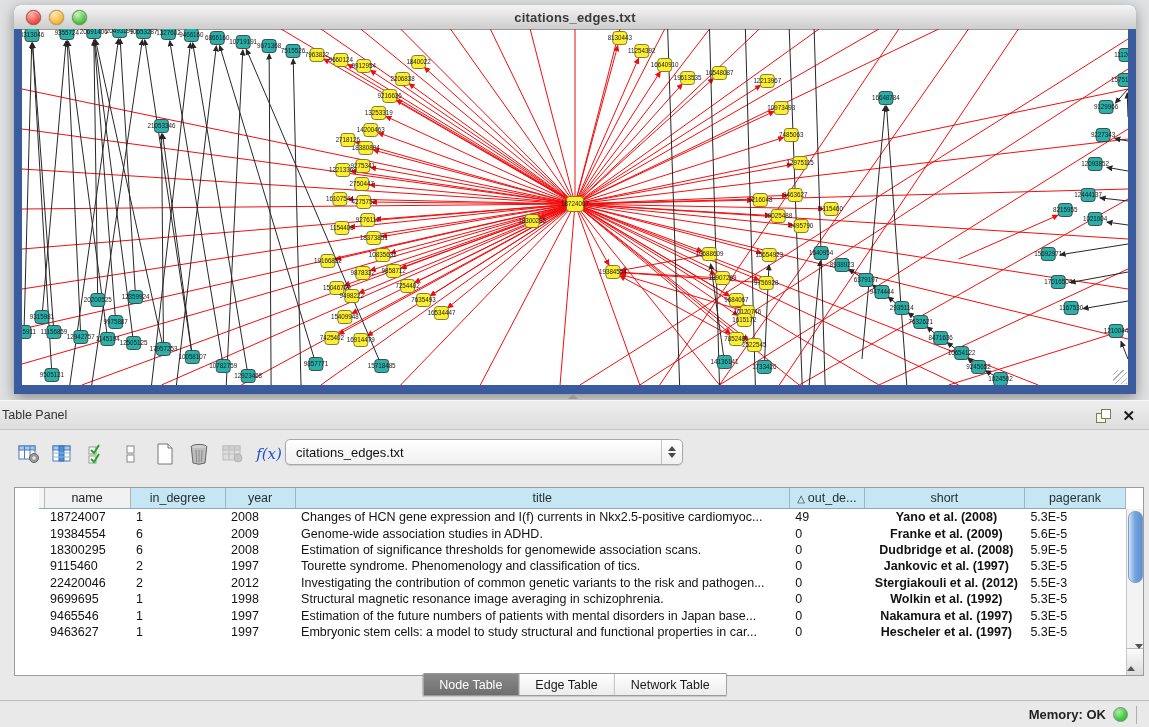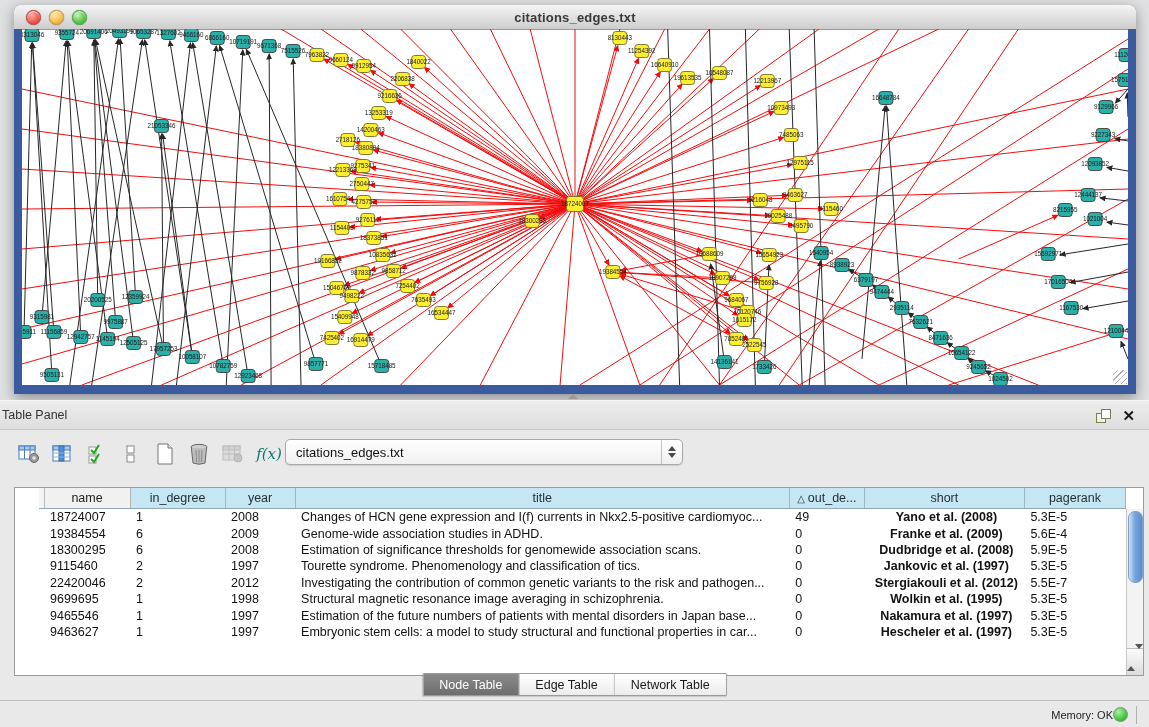--- a/index.html
+++ b/index.html
@@ -36,21 +36,21 @@
   .panel-header-icons{margin-left:auto;display:flex;align-items:center;gap:12px;padding-right:14px;}
   .float-icon{width:14px;height:13px;position:relative;display:inline-block;cursor:pointer;}
   .float-icon .sq1{position:absolute;left:0;top:4px;width:8px;height:8px;border:1.5px solid #7d7d52;background:#f4f4ea;}
   .float-icon .sq2{position:absolute;left:5px;top:0;width:8px;height:8px;border:1.5px solid #7d7d52;background:#fff;}
   .close-icon{font-size:15px;font-weight:bold;color:#1c1c1c;line-height:1;cursor:pointer;}
 
   .panel-toolbar{position:absolute;left:16px;top:38px;height:32px;display:flex;align-items:center;}
   .tbtn{width:26px;height:26px;margin-right:8px;display:flex;align-items:center;justify-content:center;
     background:transparent;border:none;padding:0;cursor:pointer;}
   .tbtn.disabled{opacity:.45;}
-  .fx-btn{font-family:"DejaVu Serif",serif;font-style:italic;font-size:15px;color:#0f766e;width:30px;}
+  .fx-btn{font-family:"DejaVu Serif",serif;font-style:italic;font-size:15px;color:#1d4ed8;width:30px;}
   .combo{position:absolute;left:269px;top:1px;width:396px;height:24px;background:linear-gradient(#ffffff,#f0f0f0);
     border:1px solid #a8a8a8;border-radius:5px;display:flex;align-items:center;box-shadow:0 1px 1px rgba(0,0,0,.12);cursor:pointer;}
   .combo .val{font-size:13px;color:#111;padding-left:10px;flex:1;}
   .combo .spin{width:20px;align-self:stretch;border-left:1px solid #c2c2c2;display:flex;flex-direction:column;
     align-items:center;justify-content:center;gap:2px;}
   .arr-up{width:0;height:0;border-left:4px solid transparent;border-right:4px solid transparent;border-bottom:5px solid #4a4a4a;}
   .arr-dn{width:0;height:0;border-left:4px solid transparent;border-right:4px solid transparent;border-top:5px solid #4a4a4a;}
 
   .table-wrap{position:absolute;left:14px;top:87px;width:1104px;height:187px;background:#fff;border:1px solid #9b9b9b;overflow:hidden;padding-left:24px;}
   table.grid{border-collapse:collapse;table-layout:fixed;width:1087px;}
@@ -71,21 +71,21 @@
   .seg-tabs{position:absolute;top:273px;left:50%;transform:translateX(-50%);display:flex;height:21px;
     border:1px solid #9a9a9a;border-radius:1px;overflow:hidden;background:#fff;box-shadow:0 1px 1px rgba(0,0,0,.15);text-align:right;}
   .seg{font-size:12.5px;color:#1a1a1a;padding:0 16px;display:flex;align-items:center;background:linear-gradient(#ffffff,#ececec);
     border-right:1px solid #b5b5b5;cursor:pointer;}
   .seg:last-child{border-right:none;}
   .seg.active{background:linear-gradient(#8a8a8a,#6e6e6e);color:#fff;}
 
   
   .status-bar{position:absolute;left:0;top:700px;width:1149px;height:27px;background:#e9e9e9;border-top:1px solid #bdbdbd;
     display:flex;align-items:center;justify-content:flex-end;}
-  .mem-label{font-size:11px;color:#222;margin-right:0;}
+  .mem-label{font-size:13px;color:#222;margin-right:7px;font-weight:bold;}
   .led{width:13px;height:13px;border-radius:50%;background:radial-gradient(circle at 35% 30%,#a9f0a0,#3ec43a 65%,#2aa428);
     border:1px solid #8a8a8a;margin-right:8px;}
   .status-div{width:1px;height:18px;background:#b0b0b0;margin-right:12px;}
 
   
   .tbtn svg{display:block;}
 </style>
 </head>
 <body>
 
@@ -618,21 +618,21 @@
               <td>5.3E-5</td>
             </tr>
             <tr>
               <td></td>
               <td>19384554</td>
               <td>6</td>
               <td>2009</td>
               <td>Genome-wide association studies in ADHD.</td>
               <td>0</td>
               <td class="center">Franke et al. (2009)</td>
-              <td>5.6E-4</td>
+              <td>5.6E-5</td>
             </tr>
             <tr>
               <td></td>
               <td>18300295</td>
               <td>6</td>
               <td>2008</td>
               <td>Estimation of significance thresholds for genomewide association scans.</td>
               <td>0</td>
               <td class="center">Dudbridge et al. (2008)</td>
               <td>5.9E-5</td>
@@ -648,30 +648,30 @@
               <td>5.3E-5</td>
             </tr>
             <tr>
               <td></td>
               <td>22420046</td>
               <td>2</td>
               <td>2012</td>
               <td>Investigating the contribution of common genetic variants to the risk and pathogen...</td>
               <td>0</td>
               <td class="center">Stergiakouli et al. (2012)</td>
-              <td>5.5E-7</td>
+              <td>5.5E-3</td>
             </tr>
             <tr>
               <td></td>
               <td>9699695</td>
               <td>1</td>
               <td>1998</td>
               <td>Structural magnetic resonance image averaging in schizophrenia.</td>
               <td>0</td>
-              <td class="center">Wolkin et al. (1995)</td>
+              <td class="center">Wolkin et al. (1992)</td>
               <td>5.3E-5</td>
             </tr>
             <tr>
               <td></td>
               <td>9465546</td>
               <td>1</td>
               <td>1997</td>
               <td>Estimation of the future numbers of patients with mental disorders in Japan base...</td>
               <td>0</td>
               <td class="center">Nakamura et al. (1997)</td>

